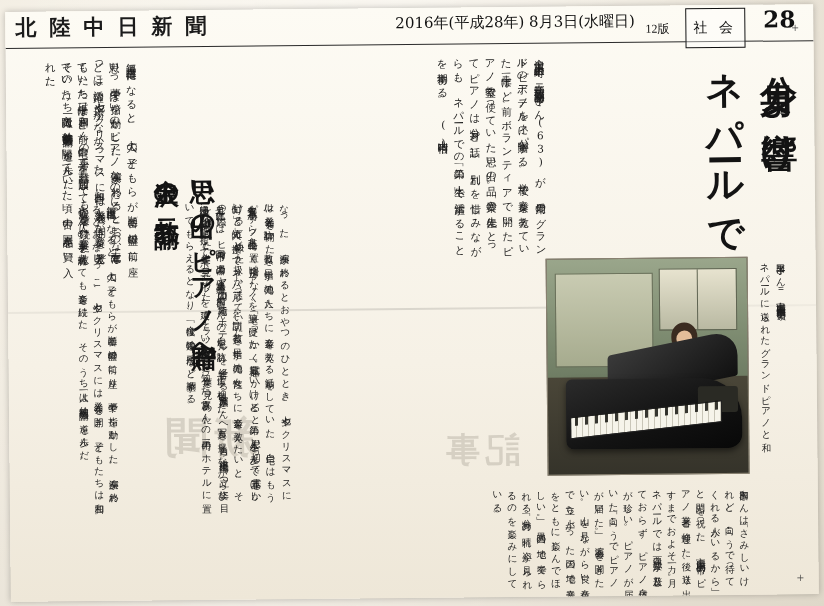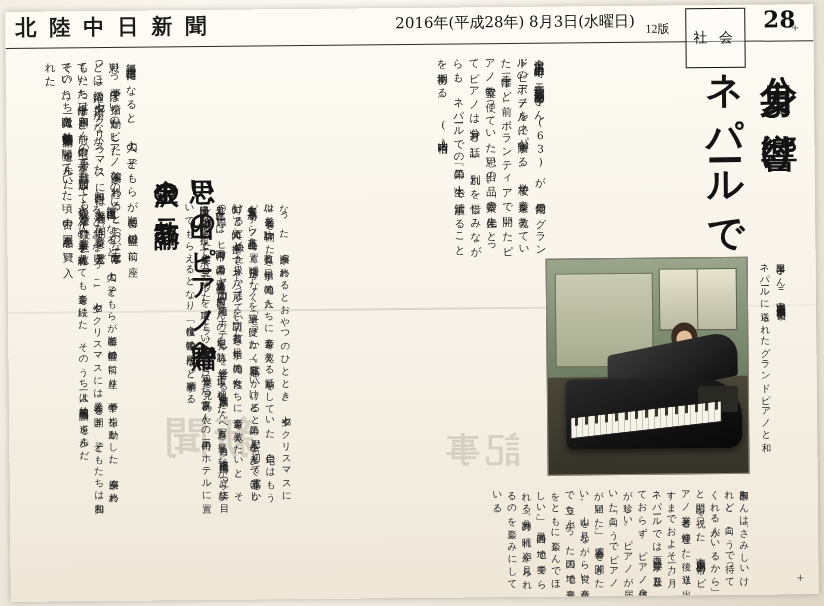--- a/index.html
+++ b/index.html
@@ -44,21 +44,21 @@
     font-size:15px;color:#111;white-space:nowrap;
     font-family:"DejaVu Serif", serif;
   }
   #edition{
     position:absolute;left:640px;top:8px;
     font-size:12px;color:#111;white-space:nowrap;margin-top:7px;
   }
   #section-badge{
     position:absolute;left:680px;top:3px;
     border:1.5px solid #111;
-    padding:20px 7px;font-size:14px;letter-spacing:4px;
+    padding:10px 7px;font-size:14px;letter-spacing:4px;
     color:#111;background:rgba(255,255,255,0.4);
     white-space:nowrap;
   }
   #page-number{
     position:absolute;left:758px;top:1px;
     font-size:23px;font-weight:bold;color:#111;
     font-family:"DejaVu Serif", serif;
   }
   
   #headline-main{

